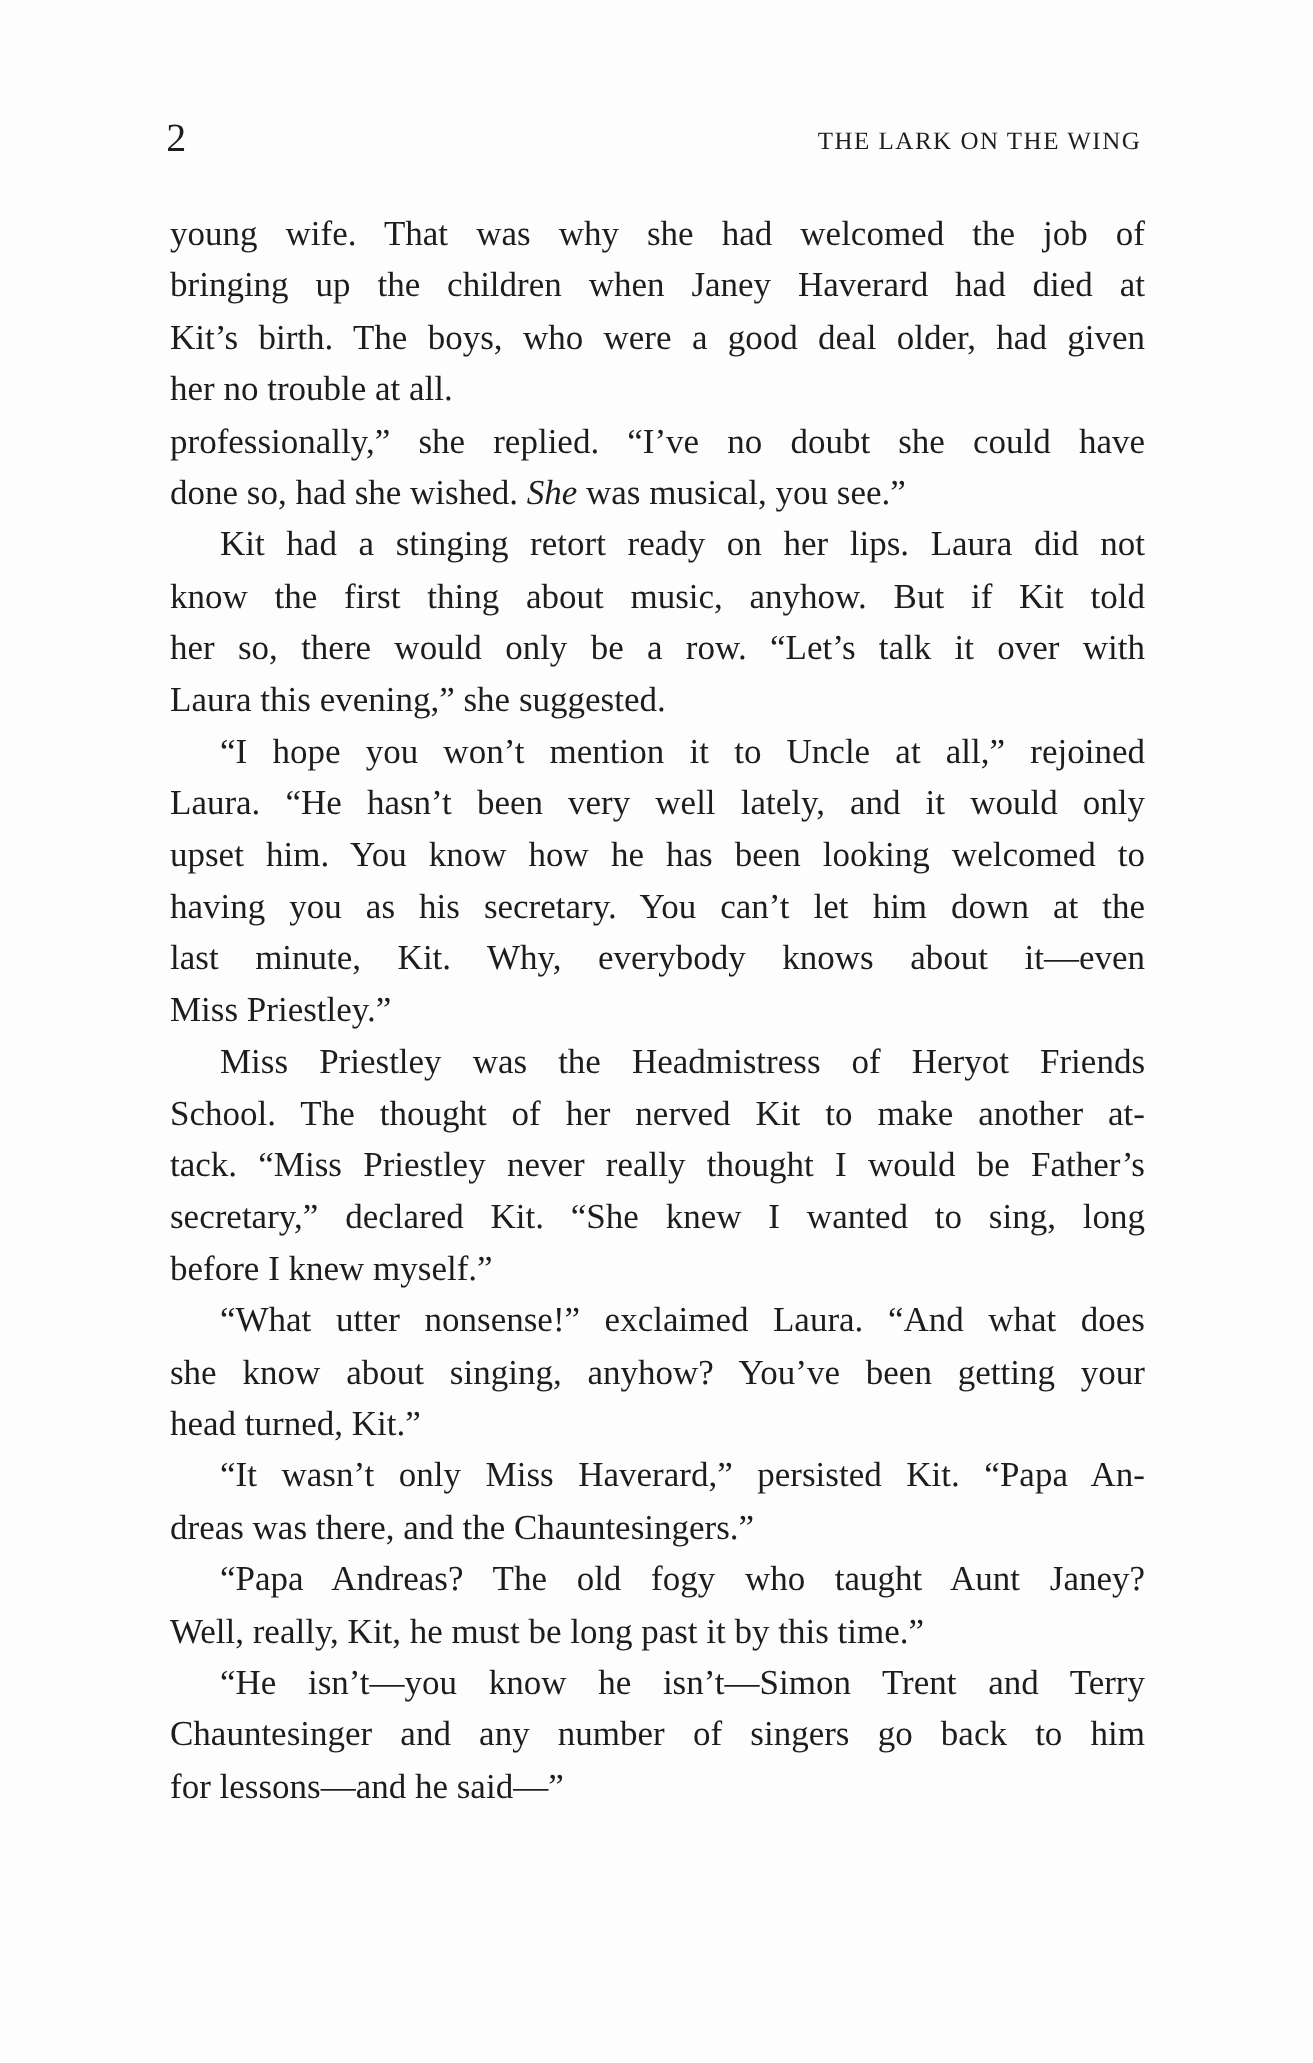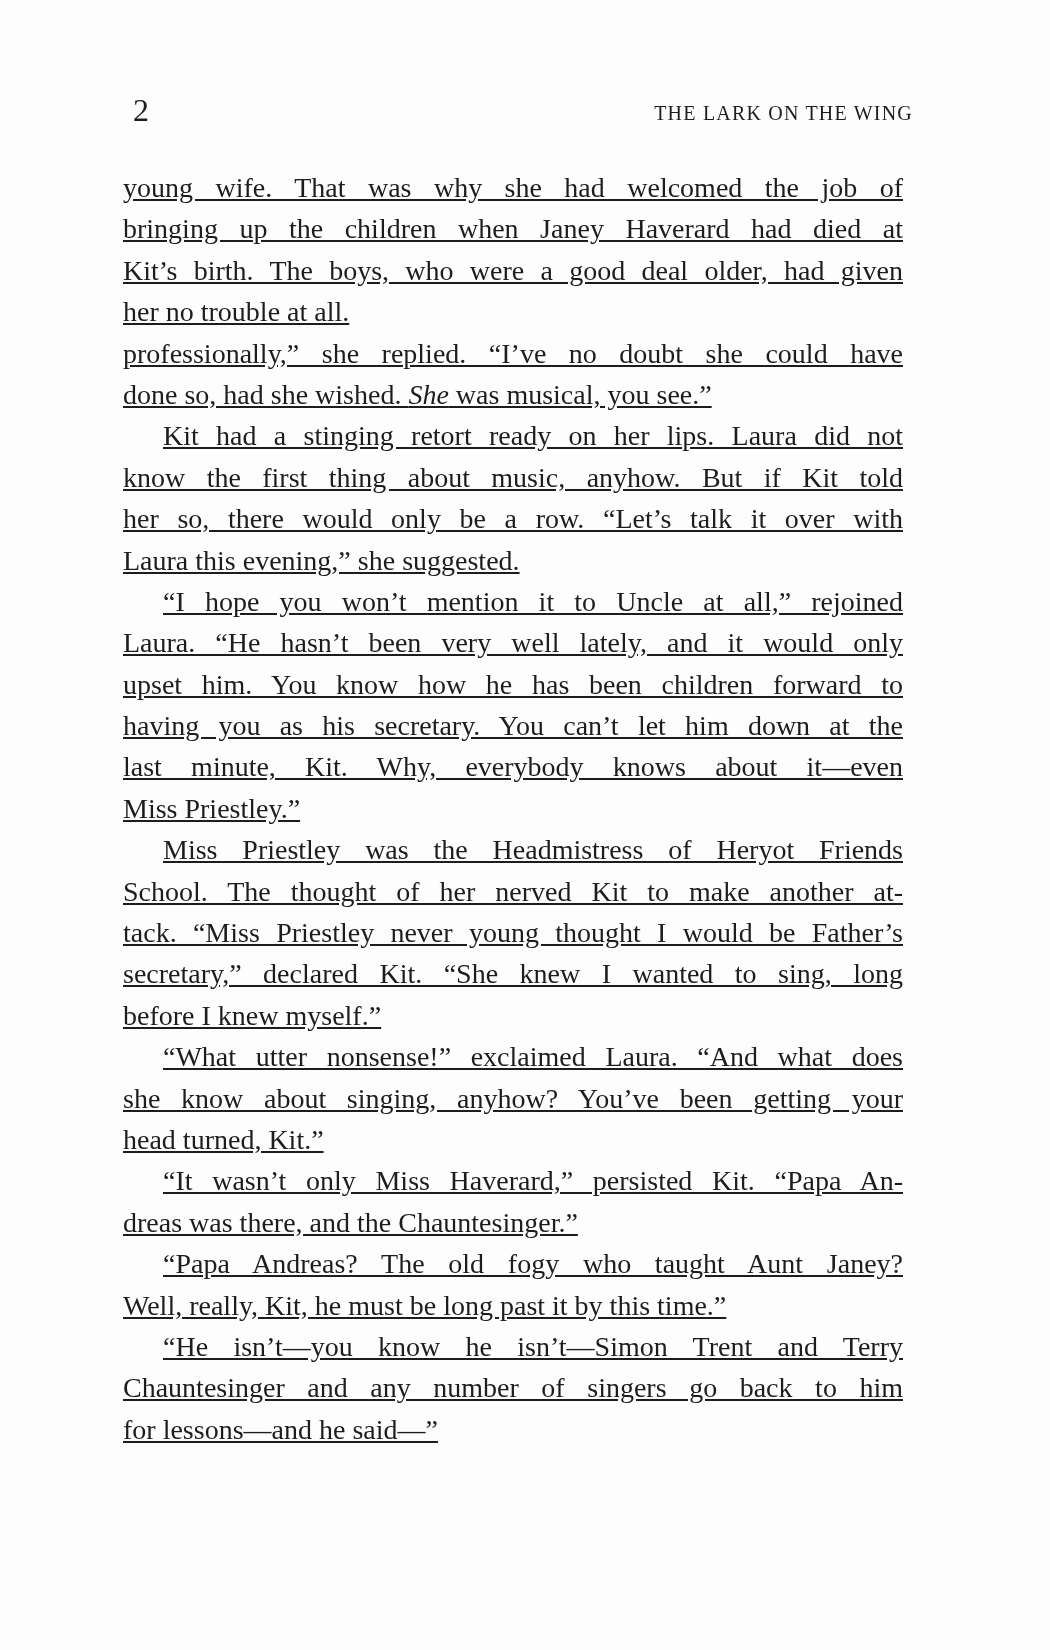--- a/index.html
+++ b/index.html
@@ -37,24 +37,23 @@
     right: 0;
     top: 6px;
     text-align: right;
     font-size: 20px;
     line-height: 28px;
     letter-spacing: 1.2px;
     font-weight: 400;
   }
   .page-body {
     position: absolute;
-    left: 123px;
+    left: 136px;
     width: 780px;
     top: 167px;
-    text-decoration: underline;
   }
   .paragraph {
     margin: 0;
     padding: 0;
   }
   .line {
     height: 41.4px;
     font-size: 28px;
     line-height: 41.4px;
     text-align: justify;
@@ -94,40 +93,40 @@
       </div>
       <div class="paragraph">
         <div class="line indent">Kit had a stinging retort ready on her lips. Laura did not</div>
         <div class="line">know the first thing about music, anyhow. But if Kit told</div>
         <div class="line">her so, there would only be a row. “Let’s talk it over with</div>
         <div class="line last">Laura this evening,” she suggested.</div>
       </div>
       <div class="paragraph">
         <div class="line indent">“I hope you won’t mention it to Uncle at all,” rejoined</div>
         <div class="line">Laura. “He hasn’t been very well lately, and it would only</div>
-        <div class="line">upset him. You know how he has been children forward to</div>
+        <div class="line">upset him. You know how he has been looking welcomed to</div>
         <div class="line">having you as his secretary. You can’t let him down at the</div>
         <div class="line">last minute, Kit. Why, everybody knows about it—even</div>
         <div class="line last">Miss Priestley.”</div>
       </div>
       <div class="paragraph">
         <div class="line indent">Miss Priestley was the Headmistress of Heryot Friends</div>
         <div class="line">School. The thought of her nerved Kit to make another at-</div>
-        <div class="line">tack. “Miss Priestley never young thought I would be Father’s</div>
+        <div class="line">tack. “Miss Priestley never really thought I would be Father’s</div>
         <div class="line">secretary,” declared Kit. “She knew I wanted to sing, long</div>
         <div class="line last">before I knew myself.”</div>
       </div>
       <div class="paragraph">
         <div class="line indent">“What utter nonsense!” exclaimed Laura. “And what does</div>
         <div class="line">she know about singing, anyhow? You’ve been getting your</div>
         <div class="line last">head turned, Kit.”</div>
       </div>
       <div class="paragraph">
         <div class="line indent">“It wasn’t only Miss Haverard,” persisted Kit. “Papa An-</div>
-        <div class="line last">dreas was there, and the Chauntesinger.”</div>
+        <div class="line last">dreas was there, and the Chauntesingers.”</div>
       </div>
       <div class="paragraph">
         <div class="line indent">“Papa Andreas? The old fogy who taught Aunt Janey?</div>
         <div class="line last">Well, really, Kit, he must be long past it by this time.”</div>
       </div>
       <div class="paragraph">
         <div class="line indent">“He isn’t—you know he isn’t—Simon Trent and Terry</div>
         <div class="line">Chauntesinger and any number of singers go back to him</div>
         <div class="line last">for lessons—and he said—”</div>
       </div>

